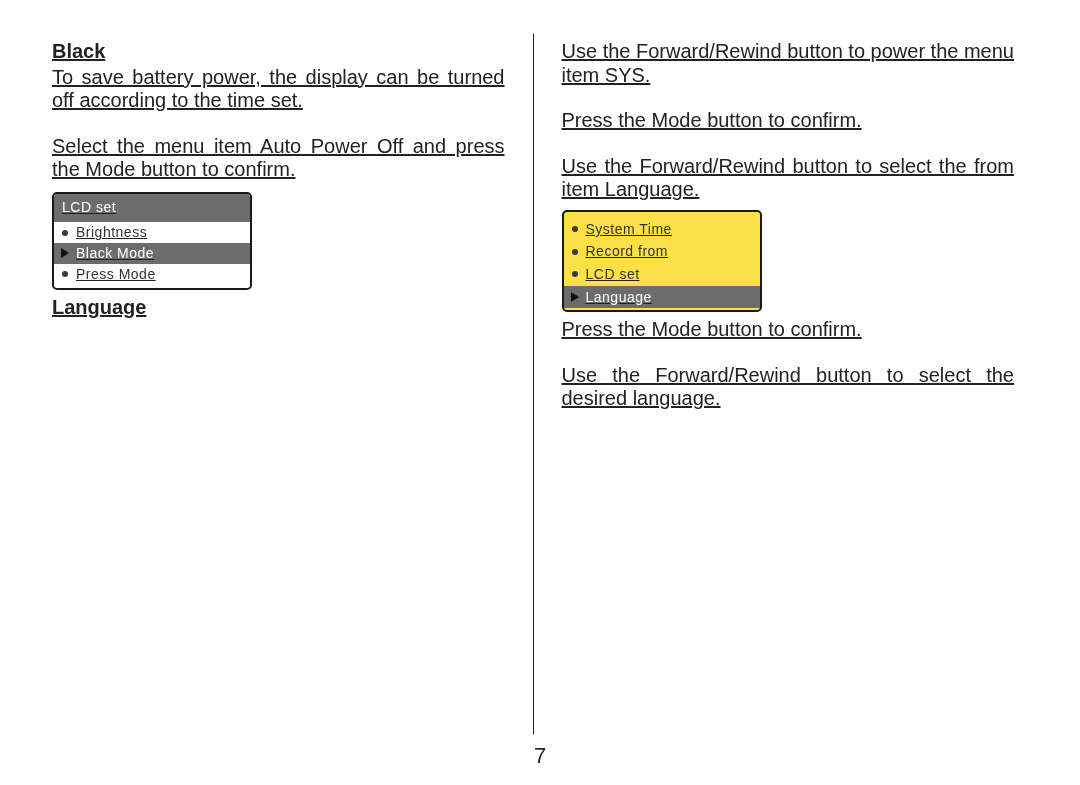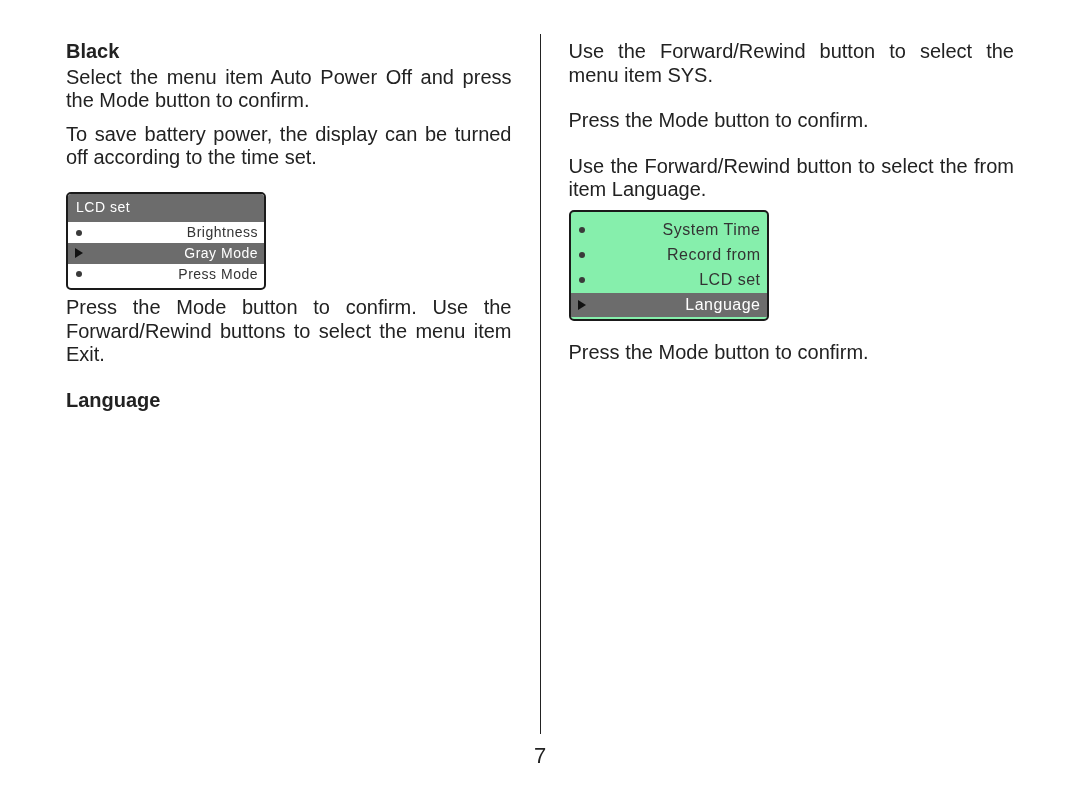--- a/index.html
+++ b/index.html
@@ -8,22 +8,23 @@
     background: #fff;
     width: 1080px;
     height: 785px;
     position: relative;
     color: #222;
     font-size: 20px;
     line-height: 1.18;
   }
   .page {
     display: flex;
-    padding: 40px 48px 0 48px;
+    padding: 40px 48px 0 34px;
     height: 720px;
+    text-decoration: underline;
   }
   .col {
     width: 50%;
     padding: 0 18px;
   }
   .col-left { padding-right: 28px; }
   .col-right { padding-left: 28px; }
   .divider {
     width: 1px;
     background: #222;
@@ -54,21 +55,20 @@
     color: #fff;
     padding: 5px 8px 7px 8px;
     letter-spacing: 0.5px;
   }
   .lcd-row {
     display: flex;
     align-items: center;
     padding: 2px 6px;
     color: #333;
     letter-spacing: 0.5px;
-    justify-content: space-between;
   }
   .lcd-row.selected {
     background: #6c6c6c;
     color: #fff;
   }
   .lcd-bullet {
     width: 10px;
     display: flex;
     justify-content: center;
   }
@@ -82,75 +82,74 @@
     border-bottom: 5px solid transparent;
     border-left: 8px solid #111;
   }
   .lcd-row.selected .lcd-arrow { border-left-color: #111; }
   .lcd-label { padding-left: 6px; }
   
   .sysbox {
     width: 200px;
     border: 2px solid #1a1a1a;
     border-radius: 5px;
-    margin-bottom: 20px;
+    margin-bottom: 6px;
     overflow: hidden;
-    background: #86efac;
-    font-size: 16px;
+    background: #fde047;
+    font-size: 14px;
     padding: 6px 0 0 0;
   }
   .sysbox .lcd-row { padding: 3px 6px; }
   .pagenum {
     position: absolute;
     left: 0; right: 0;
     bottom: 16px;
     text-align: center;
     font-size: 22px;
   }
 </style>
 </head>
 <body>
 
 <div class="page">
   <div class="col col-left">
     <div class="heading">Black</div>
+    <div class="para">To save battery power, the display can be turned off according to the time set.</div>
     <div class="para para-tight" style="margin-bottom:10px;">Select the menu item Auto Power Off and press the Mode button to confirm.</div>
-    <div class="para">To save battery power, the display can be turned off according to the time set.</div>
 
     <div class="lcdbox">
       <div class="lcd-title">LCD set</div>
       <div class="lcd-row">
         <span class="lcd-bullet">
             <span class="dot"></span>
           </span>
         <span class="lcd-label">Brightness</span>
       </div>
       <div class="lcd-row selected">
         <span class="lcd-bullet">
             <span class="lcd-arrow"></span>
           </span>
-        <span class="lcd-label">Gray  Mode</span>
+        <span class="lcd-label">Black  Mode</span>
       </div>
       <div class="lcd-row" style="padding-bottom:6px;">
         <span class="lcd-bullet">
             <span class="dot"></span>
           </span>
         <span class="lcd-label">Press Mode</span>
       </div>
     </div>
 
-    <div class="para">Press the Mode button to confirm. Use the Forward/Rewind buttons to select the menu item Exit.</div>
 
     <div class="heading">Language</div>
   </div>
 
   <div class="divider"></div>
 
   <div class="col col-right">
-    <div class="para">Use the Forward/Rewind button to select the menu item SYS.</div>
+    <div class="para">Use the Forward/Rewind button to power the menu item SYS.</div>
     <div class="para">Press the Mode button to confirm.</div>
     <div class="para para-tight" style="margin-bottom:8px;">Use the Forward/Rewind button to select the from item Language.</div>
 
     <div class="sysbox">
       <div class="lcd-row">
         <span class="lcd-bullet">
             <span class="dot"></span>
           </span>
         <span class="lcd-label">System Time</span>
       </div>
@@ -168,16 +167,17 @@
       </div>
       <div class="lcd-row selected" style="margin-bottom:2px;">
         <span class="lcd-bullet">
             <span class="lcd-arrow"></span>
           </span>
         <span class="lcd-label">Language</span>
       </div>
     </div>
 
     <div class="para">Press the Mode button to confirm.</div>
+    <div class="para">Use the Forward/Rewind button to select the desired language.</div>
   </div>
 </div>
 
 <div class="pagenum">7</div>
 
 </body></html>

